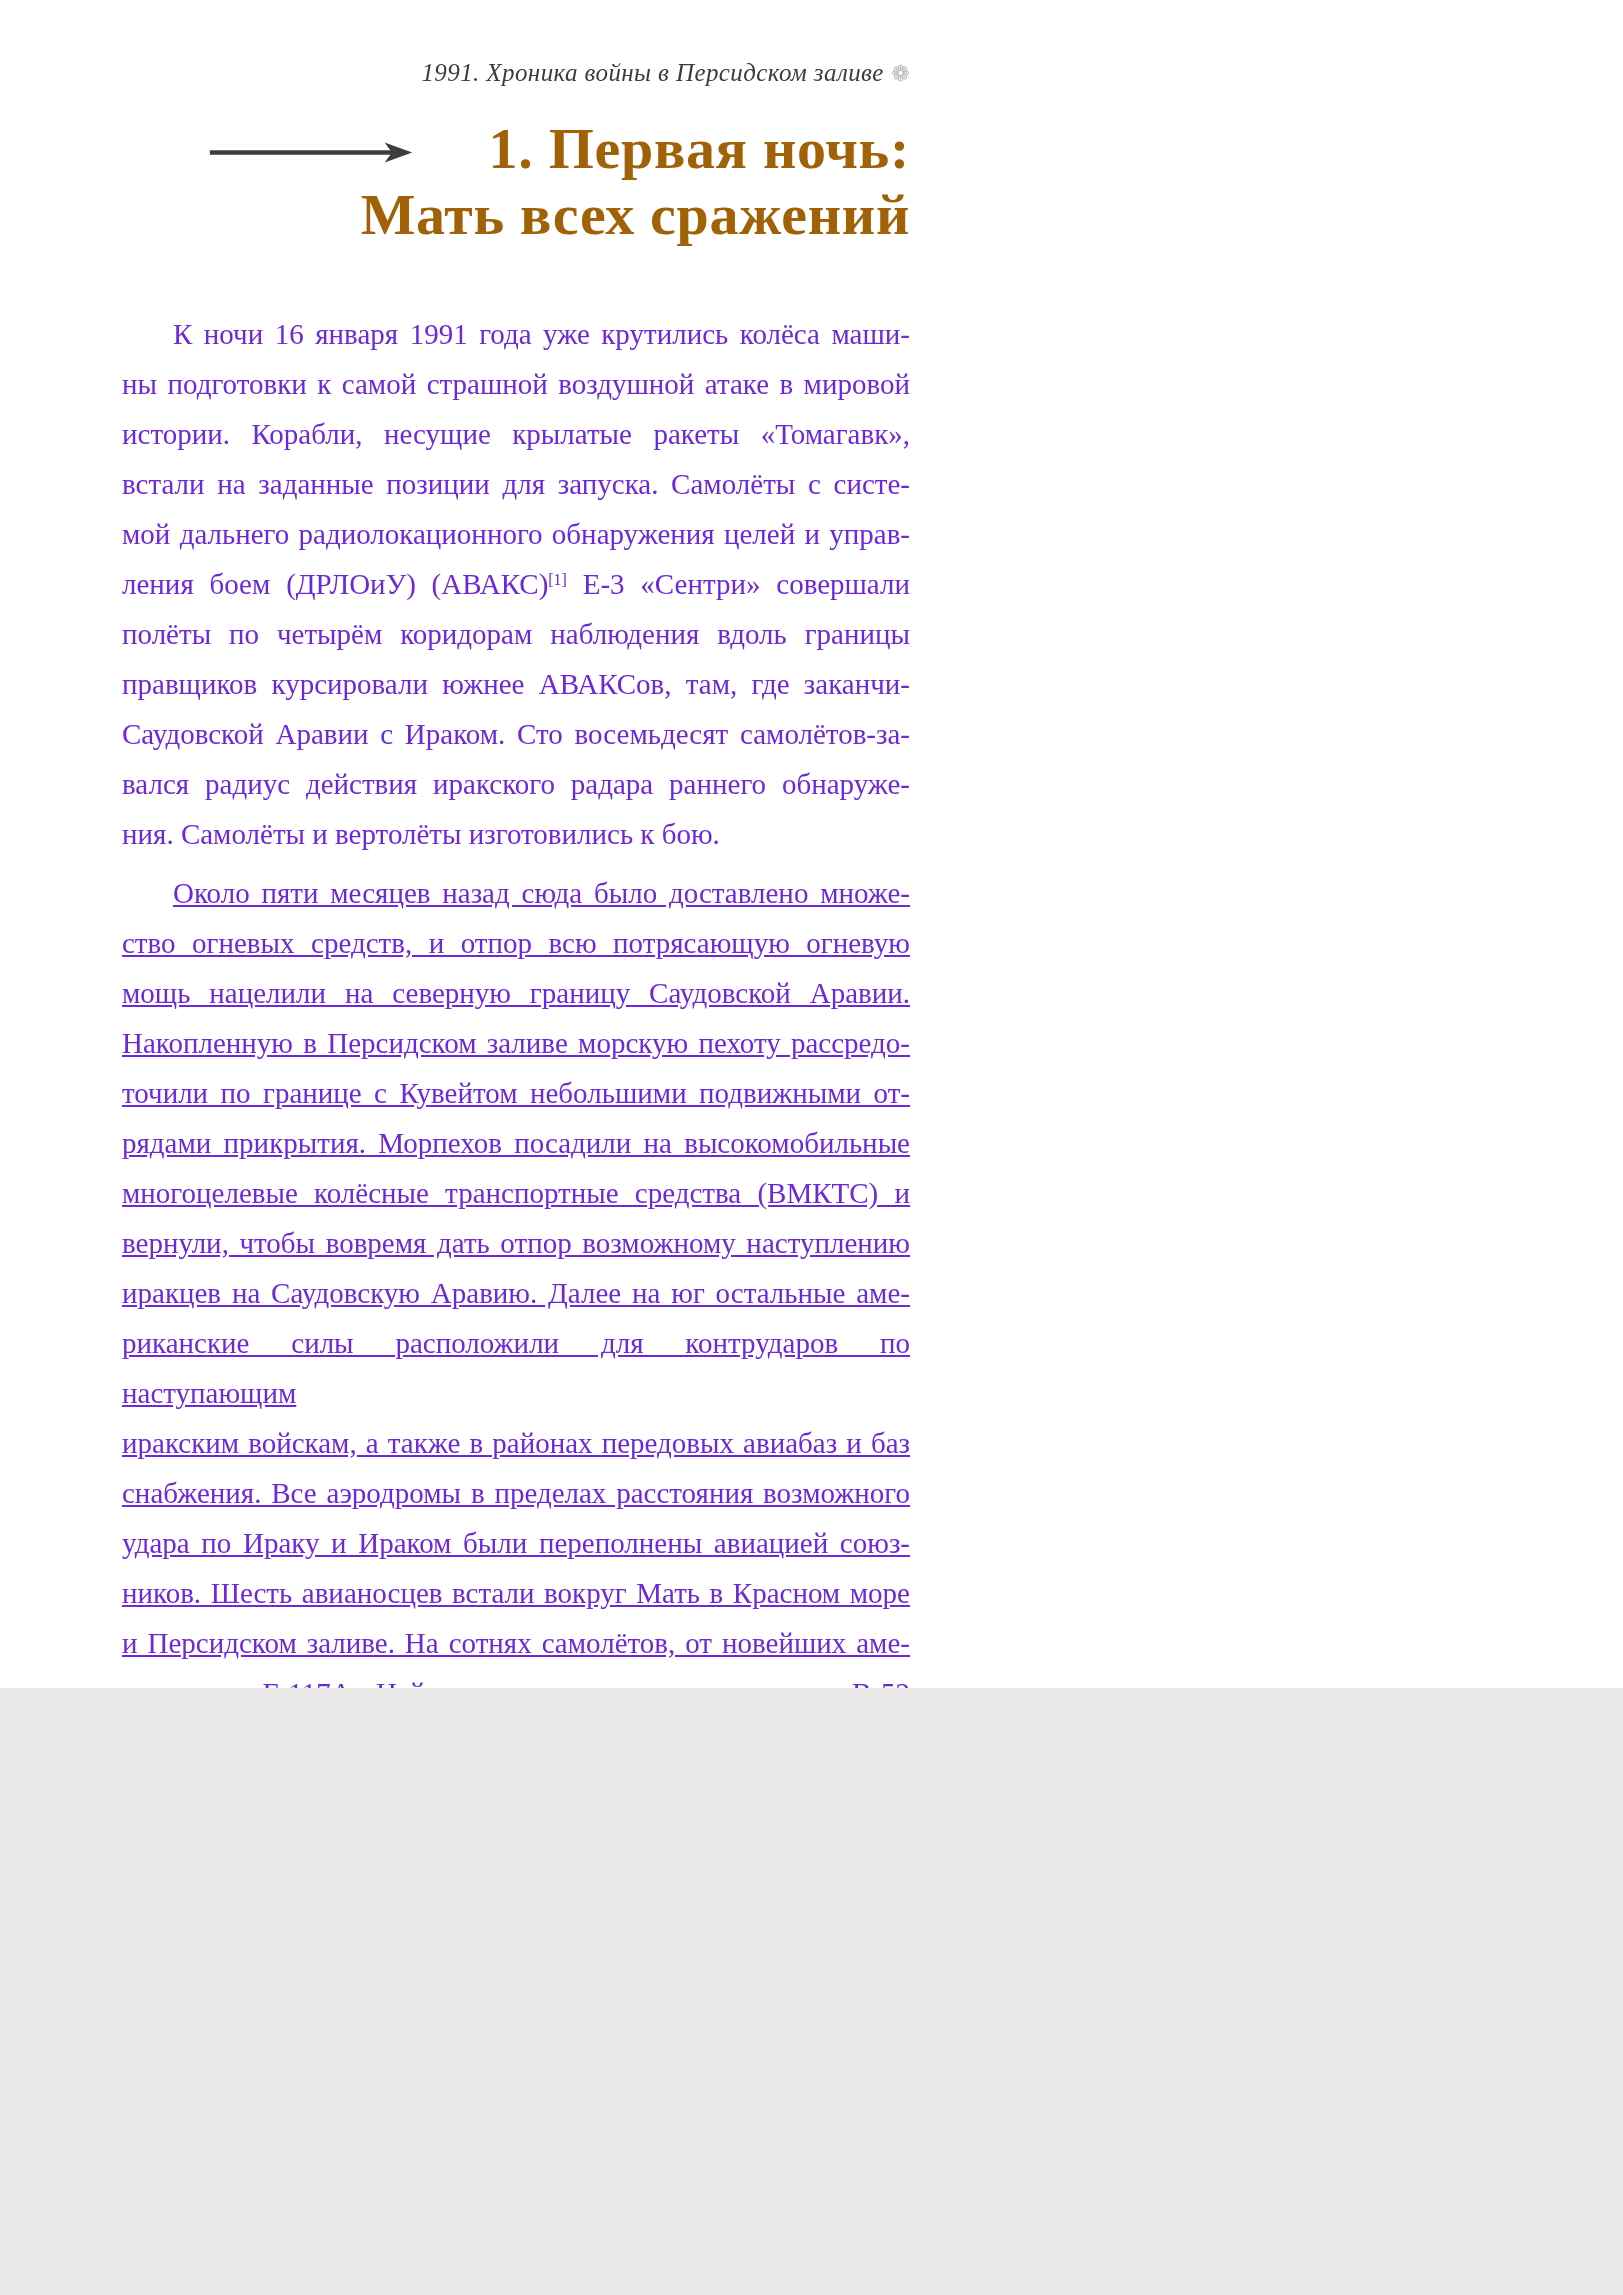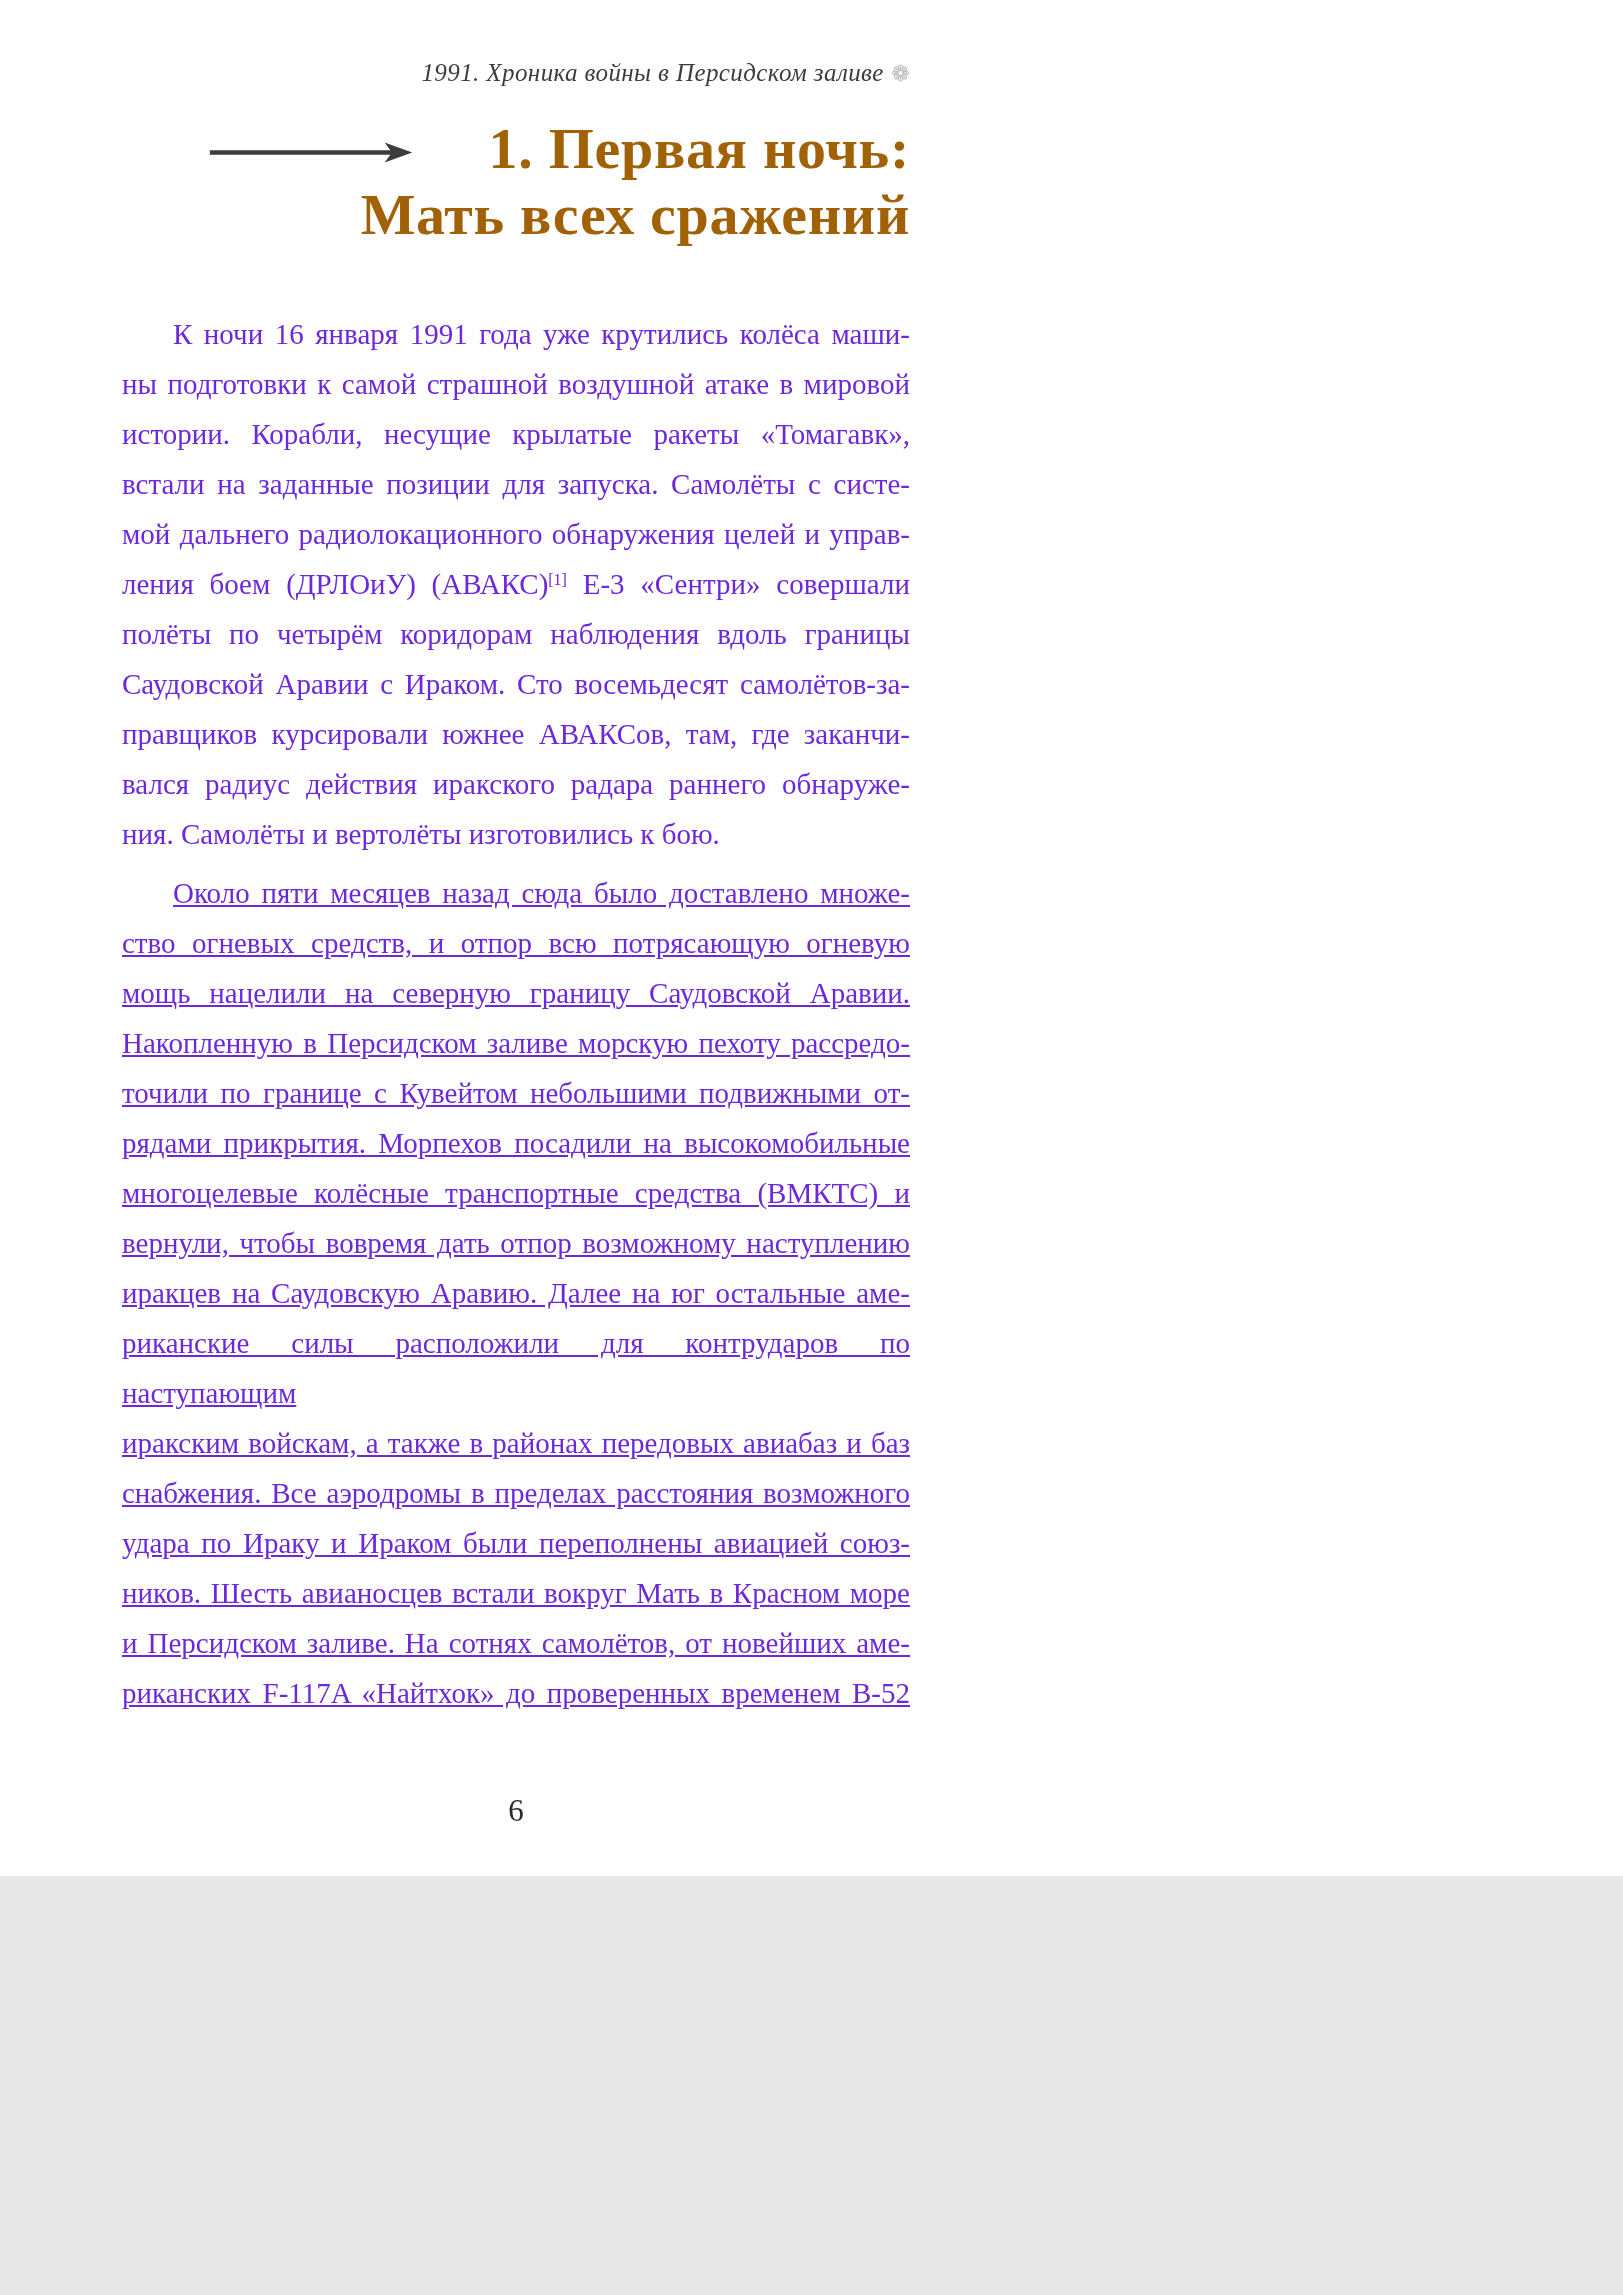--- a/index.html
+++ b/index.html
@@ -1,19 +1,19 @@
 <!DOCTYPE html>
 <html style="font-size:14.7px"><head>
 <meta charset="utf-8">
 <style>
   html, body { margin: 0; padding: 0; background: #e8e8e8; }
   .page {
     position: relative;
     width: 1624px;
-    height: 1876px;
+    height: 1688px;
     background: #ffffff;
     overflow: hidden;
     font-family: "Liberation Serif", "DejaVu Serif", serif;
   }
   .header {
     position: absolute;
     top: 59px;
     left: 122px;
     width: 788px;
     text-align: right;
@@ -105,22 +105,22 @@
 
   <div class="body-text">
       <div class="paragraph">
         <div class="line first">К ночи 16 января 1991 года уже крутились колёса маши-</div>
         <div class="line">ны подготовки к самой страшной воздушной атаке в мировой</div>
         <div class="line">истории. Корабли, несущие крылатые ракеты «Томагавк»,</div>
         <div class="line">встали на заданные позиции для запуска. Самолёты с систе-</div>
         <div class="line">мой дальнего радиолокационного обнаружения целей и управ-</div>
         <div class="line">ления боем (ДРЛОиУ) (АВАКС)<sup>[1]</sup> Е-3 «Сентри» совершали</div>
         <div class="line">полёты по четырём коридорам наблюдения вдоль границы</div>
+        <div class="line">правщиков курсировали южнее АВАКСов, там, где заканчи-</div>
         <div class="line">Саудовской Аравии с Ираком. Сто восемьдесят самолётов-за-</div>
-        <div class="line">правщиков курсировали южнее АВАКСов, там, где заканчи-</div>
         <div class="line">вался радиус действия иракского радара раннего обнаруже-</div>
         <div class="line lastline">ния. Самолёты и вертолёты изготовились к бою.</div>
       </div>
       <div class="paragraph">
         <div class="line first">Около пяти месяцев назад сюда было доставлено множе-</div>
         <div class="line">ство огневых средств, и отпор всю потрясающую огневую</div>
         <div class="line">мощь нацелили на северную границу Саудовской Аравии.</div>
         <div class="line">Накопленную в Персидском заливе морскую пехоту рассредо-</div>
         <div class="line">точили по границе с Кувейтом небольшими подвижными от-</div>
         <div class="line">рядами прикрытия. Морпехов посадили на высокомобильные</div>

